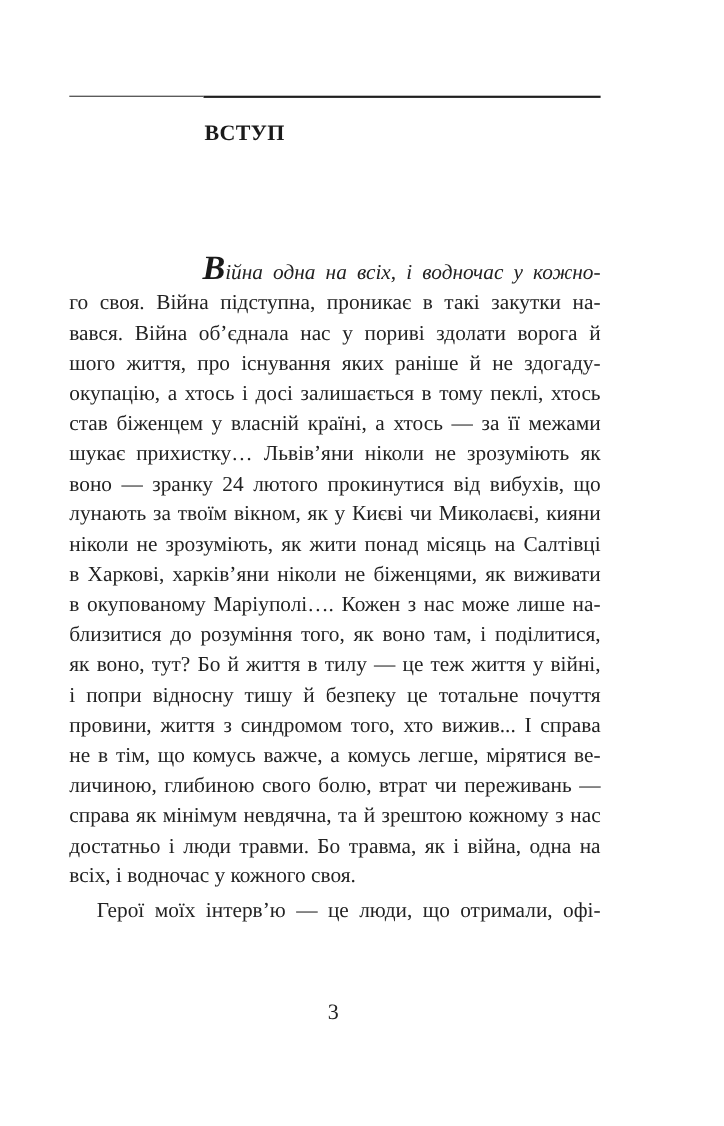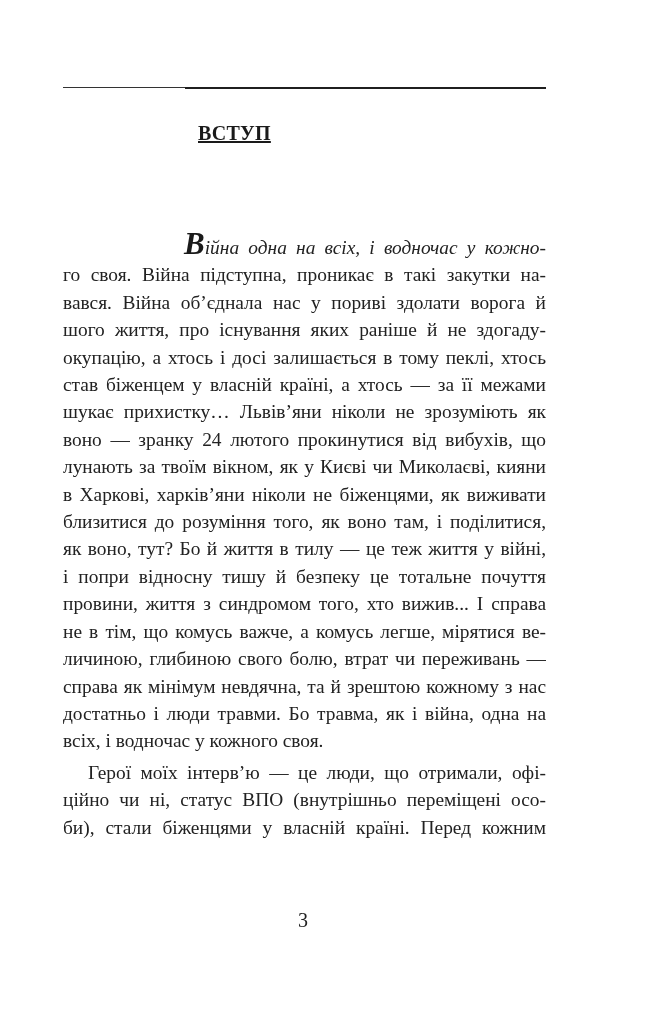--- a/index.html
+++ b/index.html
@@ -86,48 +86,46 @@
     font-size: 20px;
     color: #222;
   }
 </style>
 </head>
 <body>
 
 <div class="rule-thin"></div>
 <div class="rule-thick"></div>
 
-<h1 class="chapter-title" style="margin:12px;text-decoration:underline;">ВСТУП</h1>
+<h1 class="chapter-title" style="margin:0;">ВСТУП</h1>
 
 <div class="body-text">
   <p class="first-para">
     <span class="line"><span class="dropcap">В</span><span>ійна одна на всіх, і водночас у кожно-</span></span>
   </p>
   <div style="text-indent:0;">
     <span class="line">го своя. Війна підступна, проникає в такі закутки на-</span>
     <span class="line">вався. Війна об’єднала нас у пориві здолати ворога й</span>
     <span class="line">шого життя, про існування яких раніше й не здогаду-</span>
     <span class="line">окупацію, а хтось і досі залишається в тому пеклі, хтось</span>
     <span class="line">став біженцем у власній країні, а хтось — за її межами</span>
     <span class="line">шукає прихистку… Львів’яни ніколи не зрозуміють як</span>
     <span class="line">воно — зранку 24 лютого прокинутися від вибухів, що</span>
     <span class="line">лунають за твоїм вікном, як у Києві чи Миколаєві, кияни</span>
+    <span class="line">ніколи не зрозуміють, як жити понад місяць на Салтівці</span>
     <span class="line">в Харкові, харків’яни ніколи не біженцями, як виживати</span>
+    <span class="line">в окупованому Маріуполі…. Кожен з нас може лише на-</span>
     <span class="line">близитися до розуміння того, як воно там, і поділитися,</span>
     <span class="line">як воно, тут? Бо й життя в тилу — це теж життя у війні,</span>
     <span class="line">і попри відносну тишу й безпеку це тотальне почуття</span>
     <span class="line">провини, життя з синдромом того, хто вижив... І справа</span>
     <span class="line">не в тім, що комусь важче, а комусь легше, мірятися ве-</span>
     <span class="line">личиною, глибиною свого болю, втрат чи переживань —</span>
     <span class="line">справа як мінімум невдячна, та й зрештою кожному з нас</span>
     <span class="line">достатньо і люди травми. Бо травма, як і війна, одна на</span>
     <span class="line last">всіх, і водночас у кожного своя.</span>
   </div>
   <p class="second-para" style="margin:0;">
     <span class="line">Герої моїх інтерв’ю — це люди, що отримали, офі-</span>
   </p>
-  <div>
-    <span class="line">ційно чи ні, статус ВПО (внутрішньо переміщені осо-</span>
-    <span class="line">би), стали біженцями у власній країні. Перед кожним</span>
-  </div>
 </div>
 
 <div class="page-number">3</div>
 
 </body></html>

